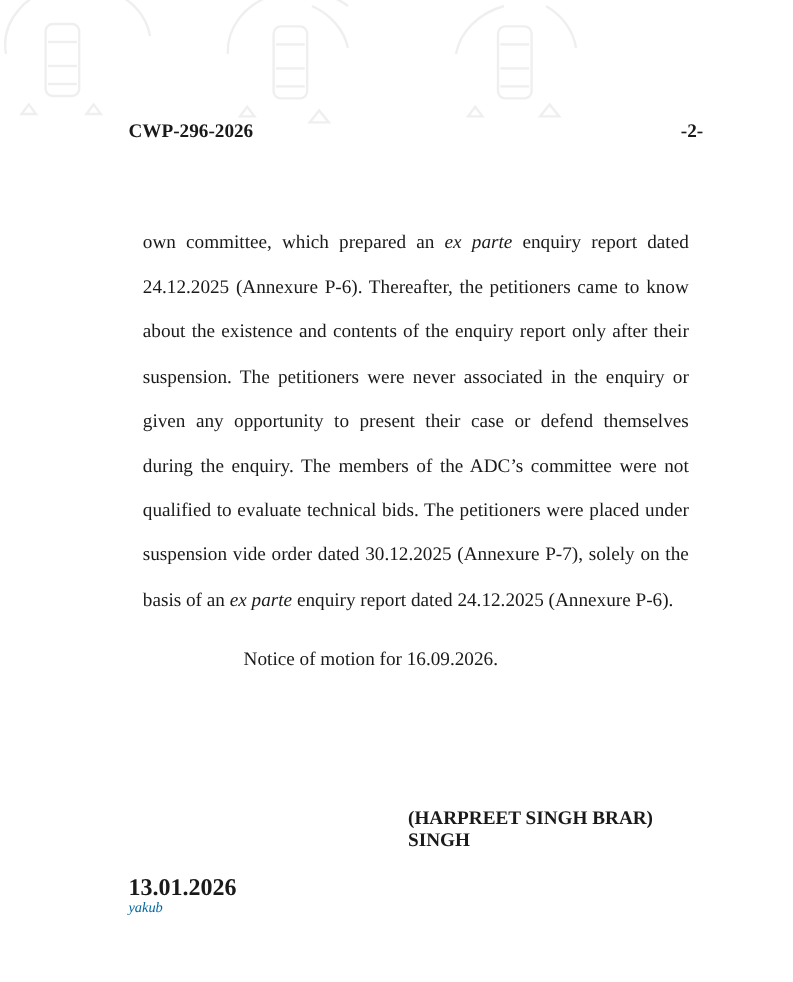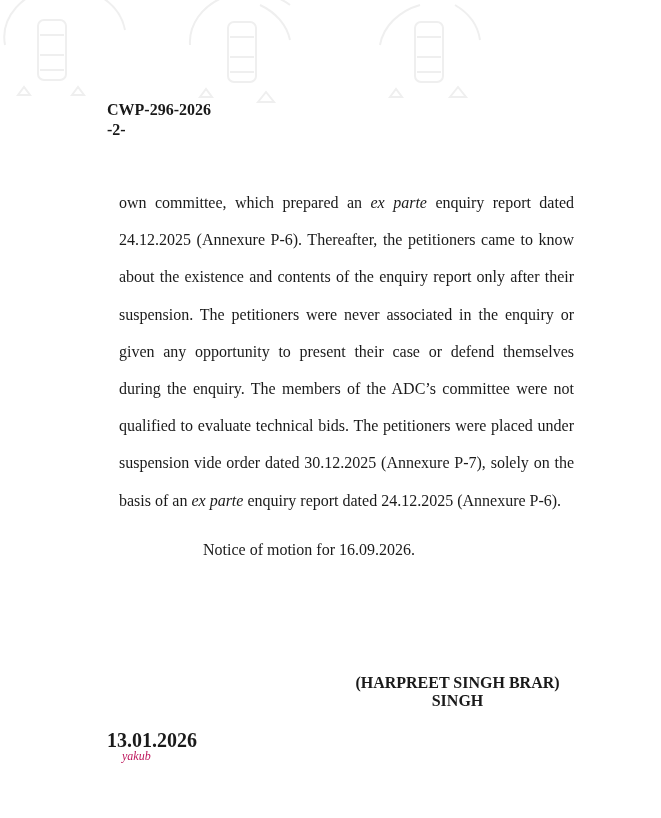--- a/index.html
+++ b/index.html
@@ -26,21 +26,20 @@
     .header {
       position: absolute;
       top: 100px;
       left: 107px;
       width: 479px;
       display: flex;
       justify-content: space-between;
       font-weight: bold;
       font-size: 16px;
       line-height: 20px;
-      flex-direction: column;
     }
     .body-text {
       position: absolute;
       top: 172px;
       left: 107px;
       width: 479px;
       font-size: 16px;
       line-height: 37.2px;
     }
     .para {
@@ -48,41 +47,41 @@
       text-align: justify;
     }
     .indent {
       text-indent: 84px;
     }
     .signature {
       position: absolute;
       top: 674px;
       left: 340px;
       width: 235px;
-      text-align: center;
+      text-align: left;
       font-weight: bold;
       font-size: 16px;
       line-height: 18px;
     }
     .footer-date {
       position: absolute;
       top: 731px;
       left: 107px;
       font-weight: bold;
       font-size: 20px;
       line-height: 18px;
     }
     .footer-initials {
       position: absolute;
       top: 749px;
-      left: 122px;
+      left: 107px;
       font-style: italic;
       font-size: 12px;
       line-height: 14px;
-      color: #be185d;
+      color: #0369a1;
     }
     em { font-style: italic; }
   </style>
 </head>
 <body>
 
 <svg class="watermark" viewBox="0 0 661 110" xmlns="http://www.w3.org/2000/svg">
   <g fill="none" stroke="#efefef" stroke-width="2">
     <path d="M5 45 A60 50 0 0 1 125 30"></path>
     <rect x="38" y="20" width="28" height="60" rx="6"></rect>

